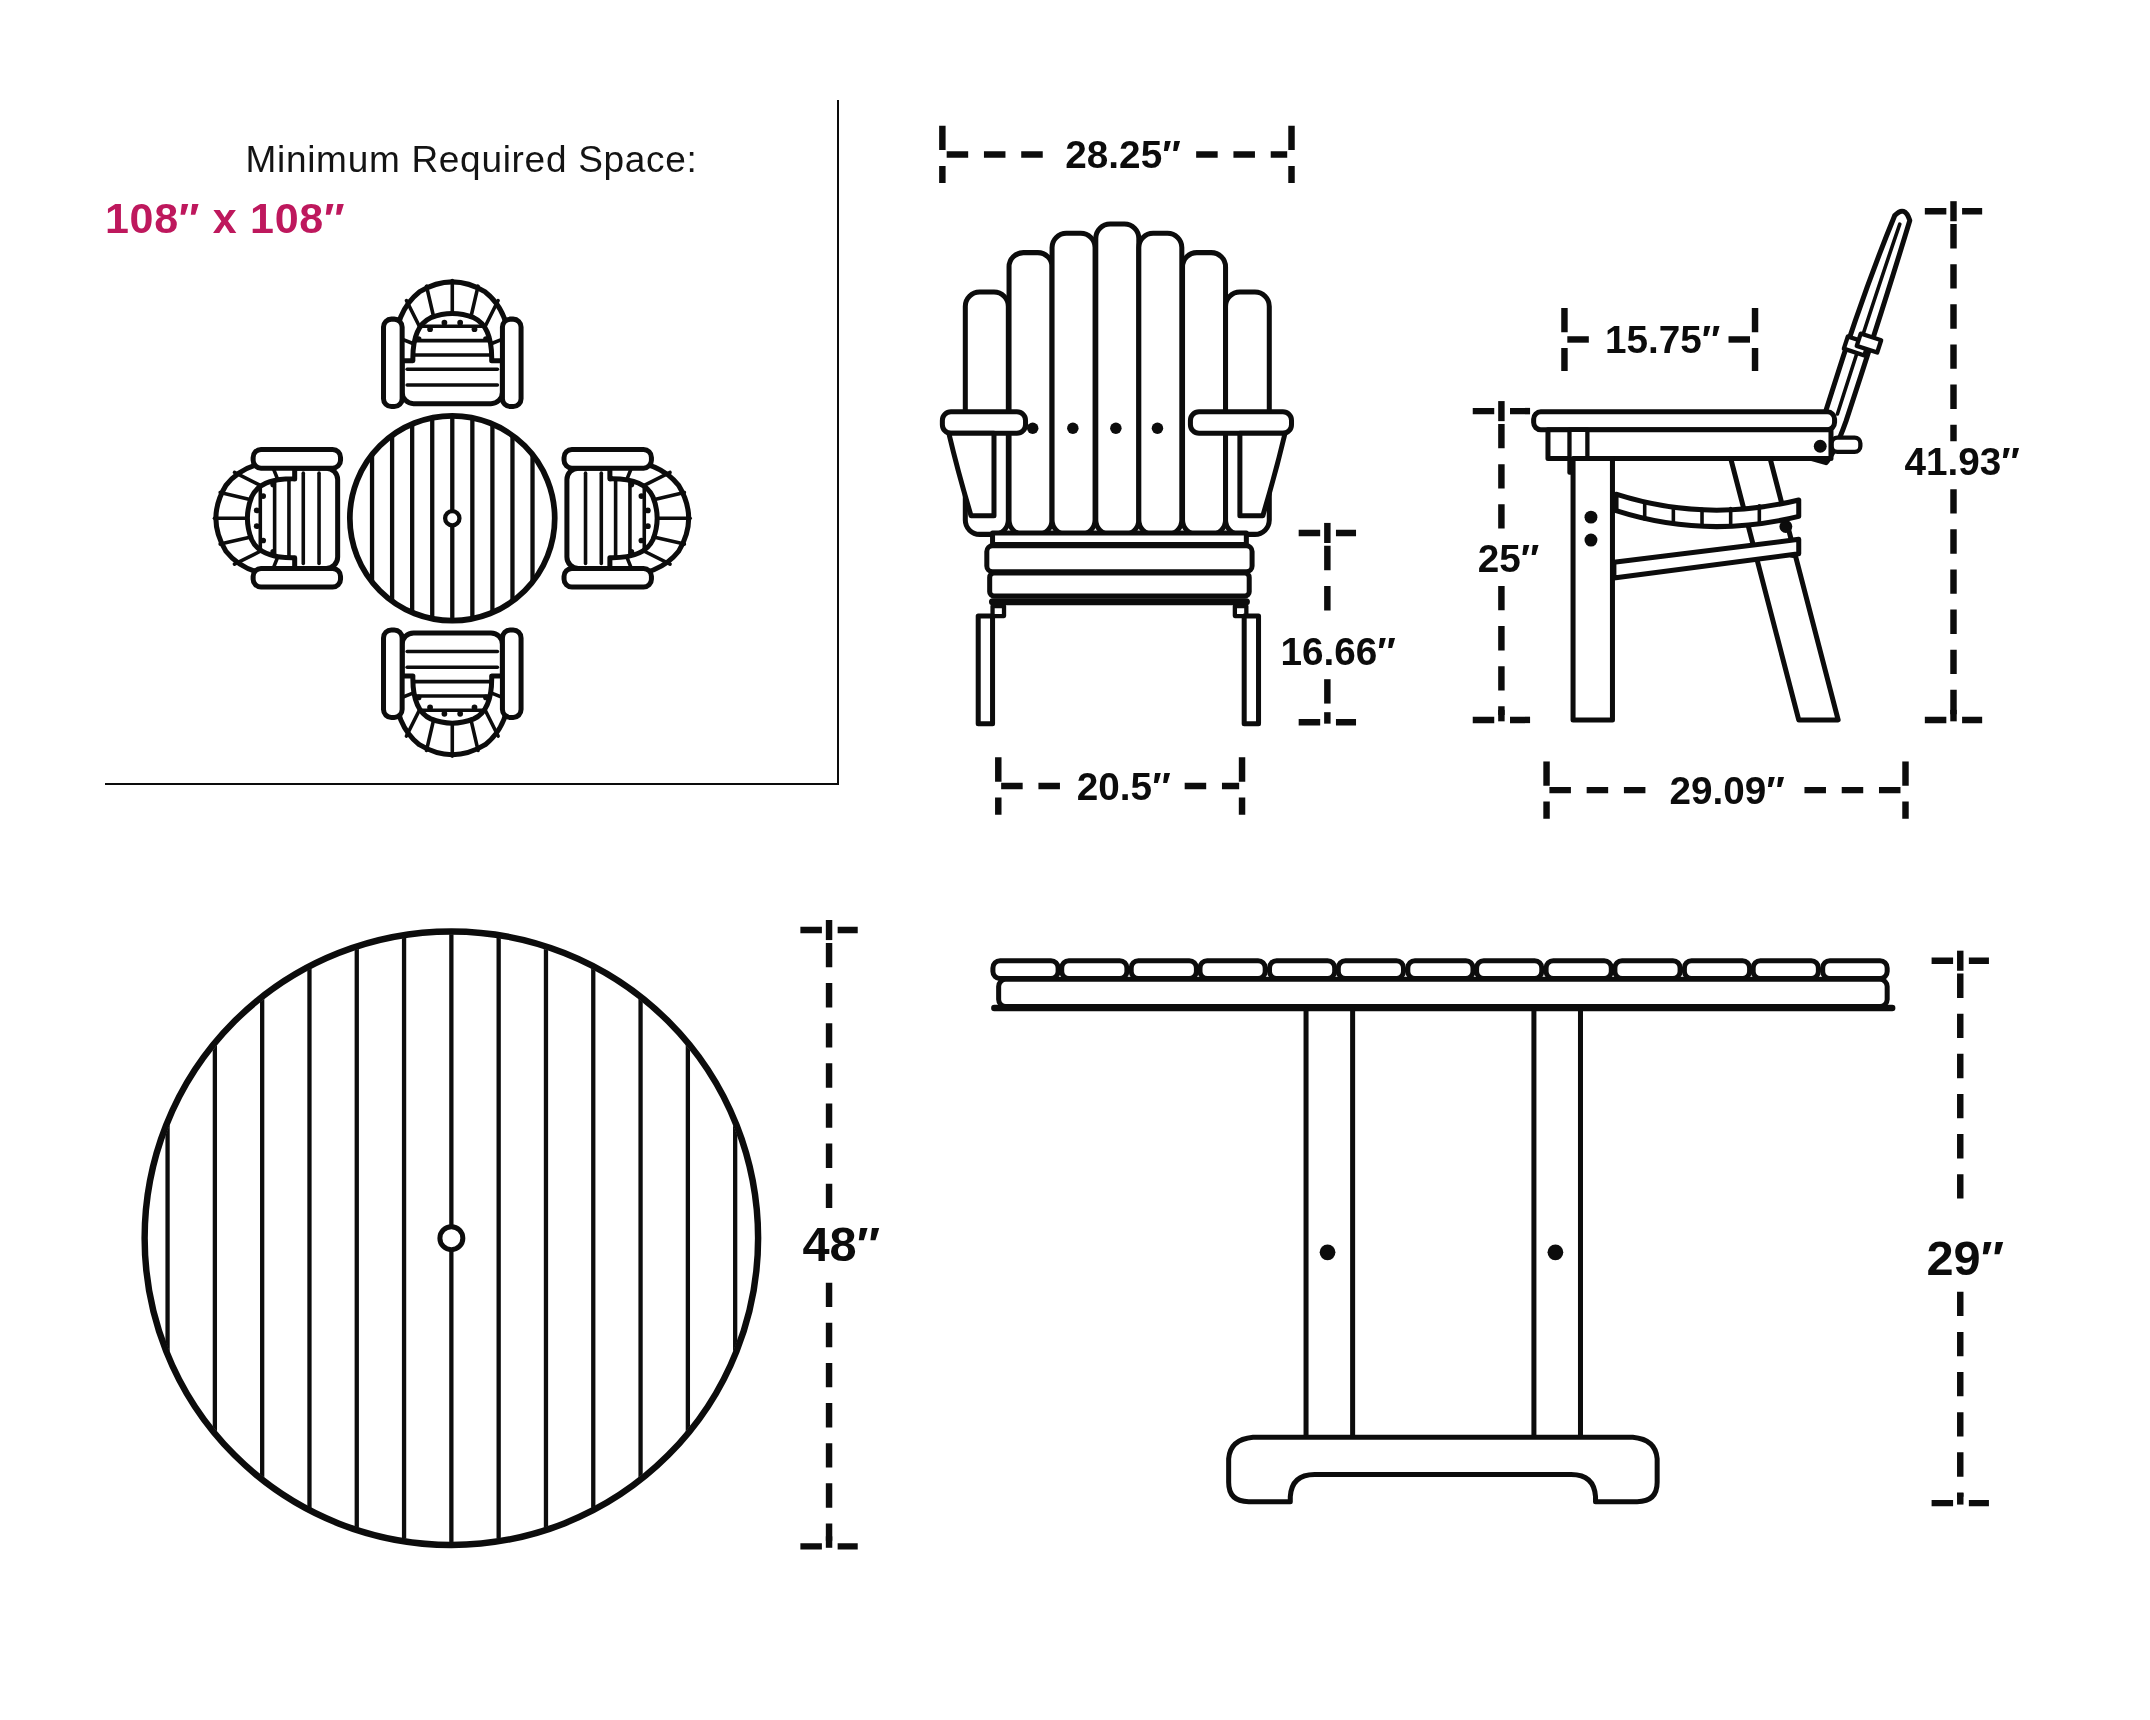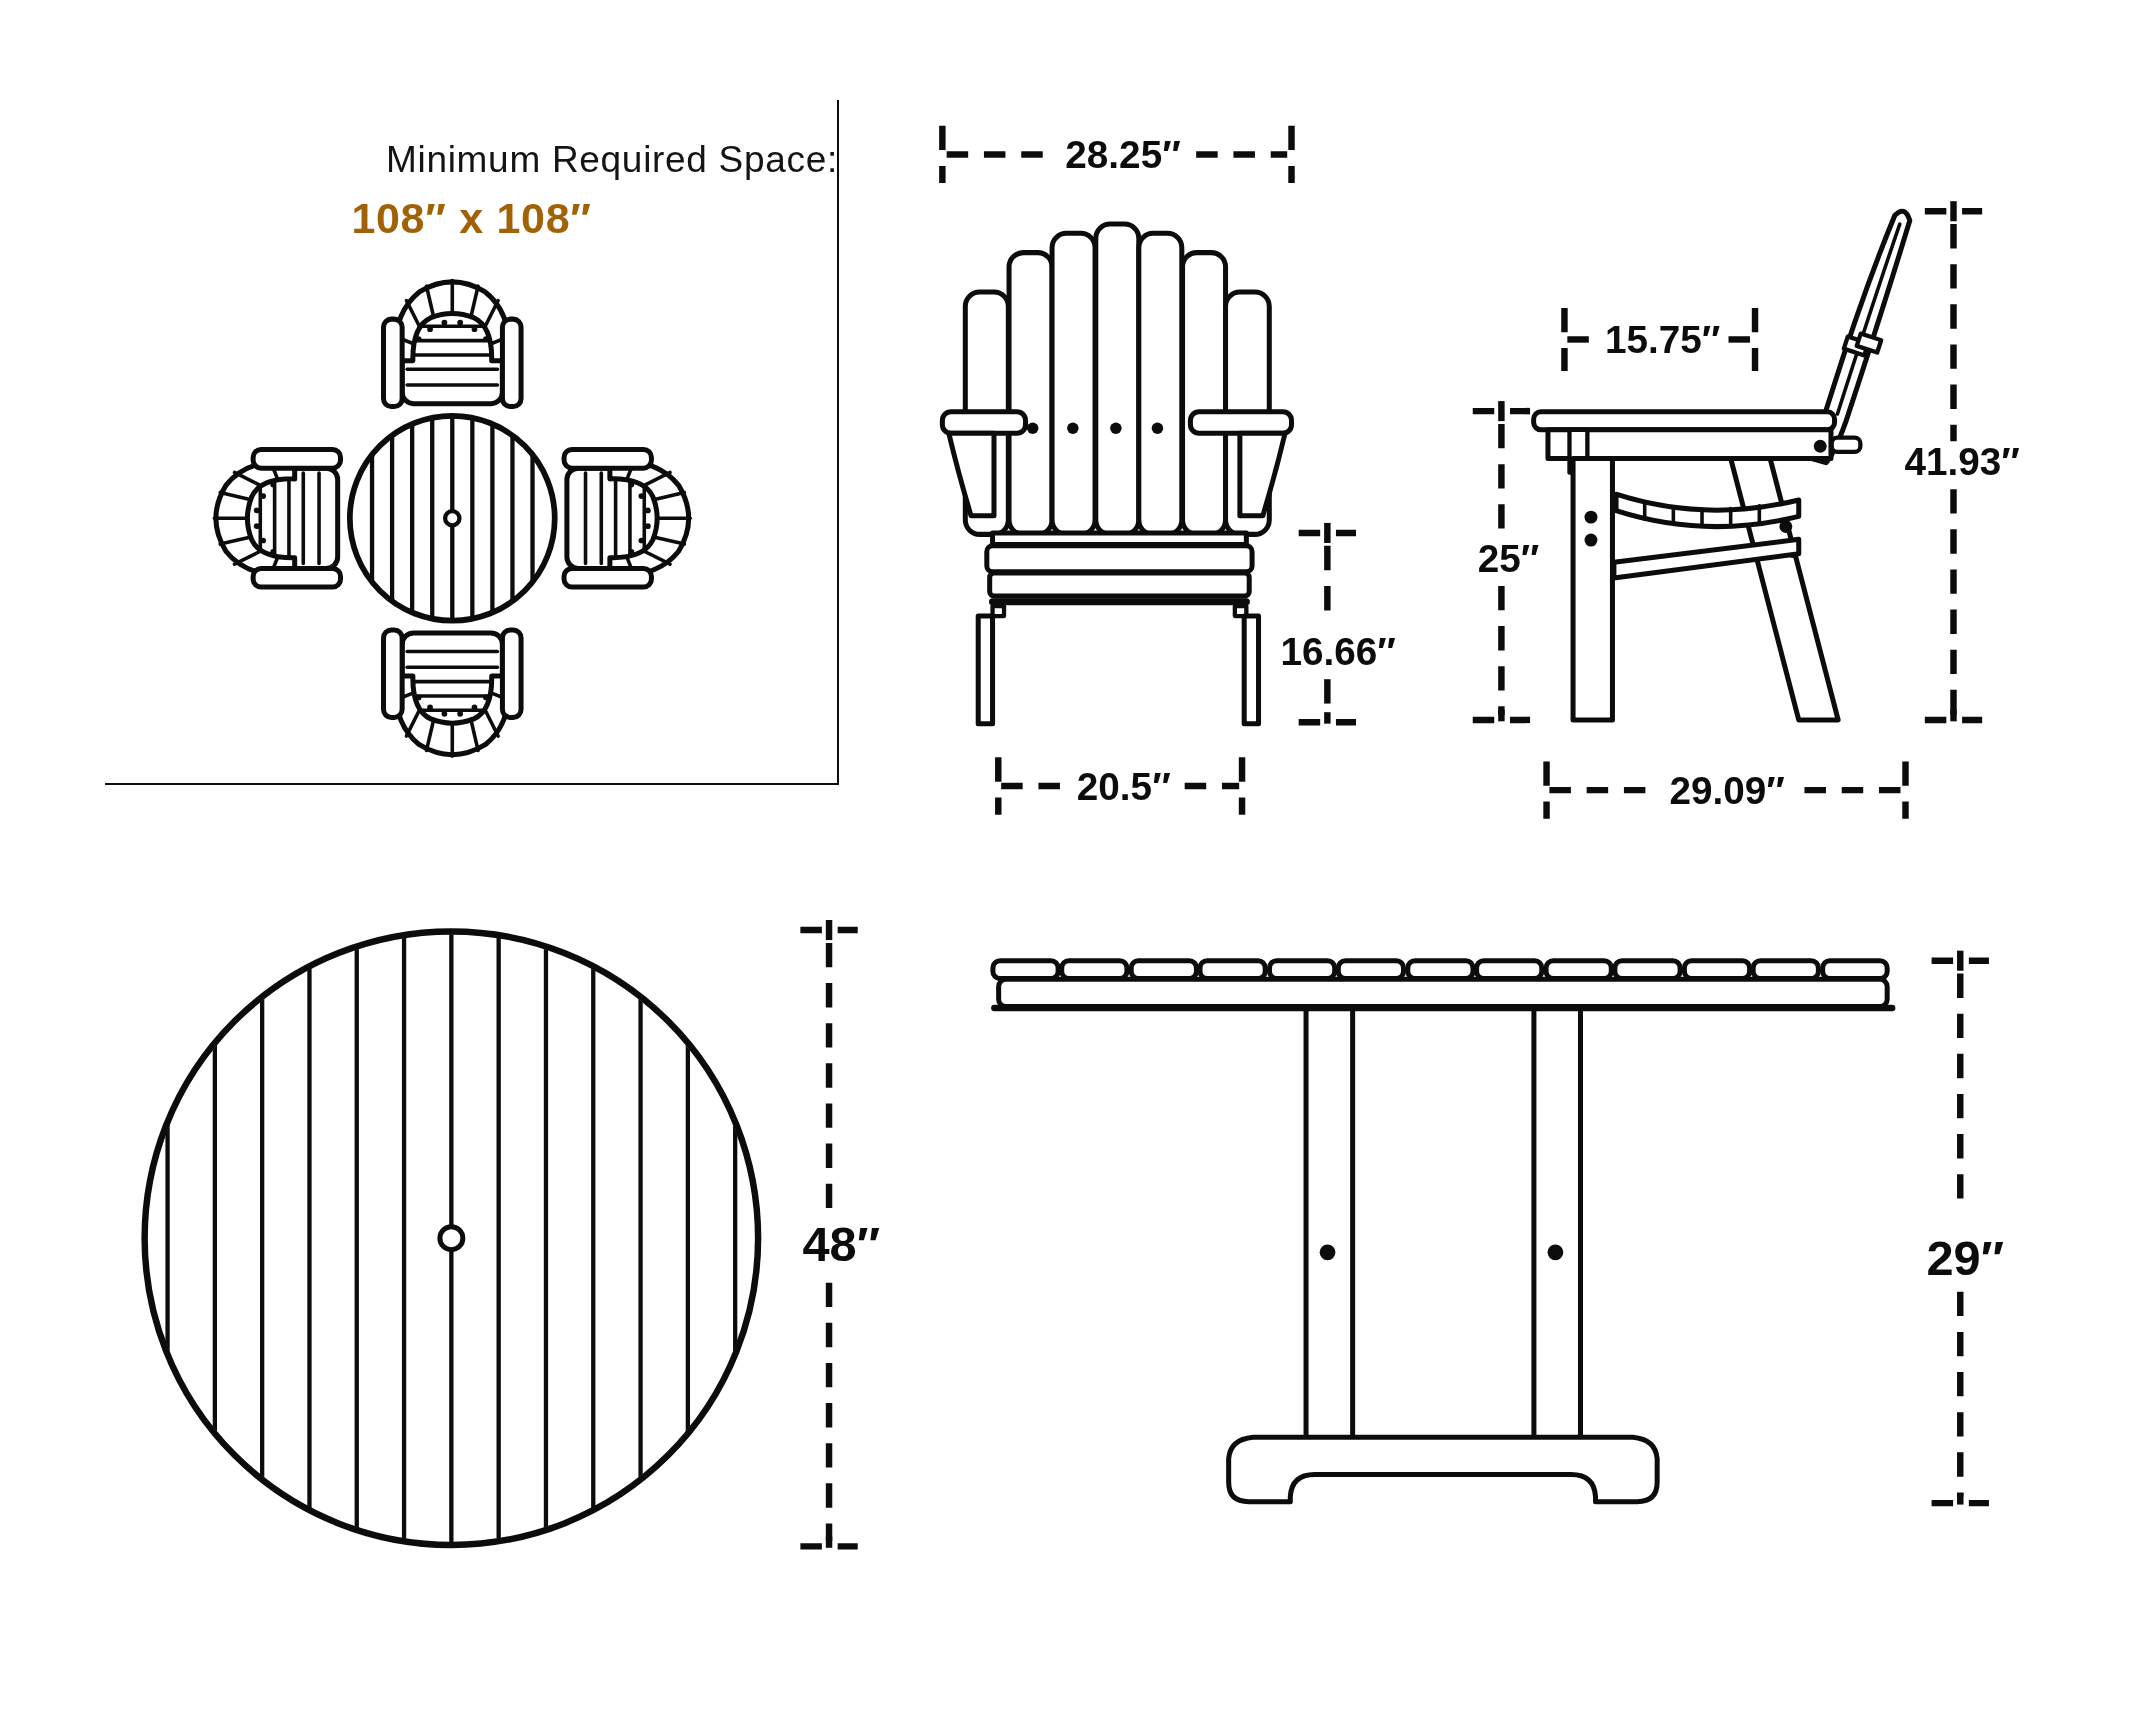--- a/index.html
+++ b/index.html
@@ -6,26 +6,26 @@
   body{
     width:2151px;height:1721px;position:relative;background:#ffffff;
     font-family:"Liberation Sans", sans-serif;color:#0c0c0c;overflow:hidden;
   }
   .abs{position:absolute;}
   .panel-border{
     left:105px;top:100px;width:732px;height:683px;
     border-right:2.2px solid #0c0c0c;border-bottom:2.2px solid #0c0c0c;
   }
   .ms-title{
-    left:105px;top:139px;width:733px;text-align:right;
+    left:105px;top:139px;width:733px;text-align:center;
     font-size:37px;font-weight:400;letter-spacing:0.7px;color:#141414;
   }
   .ms-value{
-    left:105px;top:194px;width:733px;text-align:center;
-    font-size:43px;font-weight:700;letter-spacing:0.7px;color:#a16207;
+    left:105px;top:194px;width:733px;
+    font-size:43px;font-weight:700;letter-spacing:0.7px;color:#be185d;
   }
   svg{position:absolute;overflow:visible;}
   svg *{vector-effect:none;}
   .ln{stroke:#0c0c0c;fill:none;stroke-linecap:round;stroke-linejoin:round;}
   .w5{stroke-width:5px;} .w6{stroke-width:6px;} .w7{stroke-width:7px;}
   .w8{stroke-width:8px;} .w9{stroke-width:9px;} .w10{stroke-width:10px;}
   .fillw{fill:#ffffff;}
   .dot{fill:#0c0c0c;stroke:none;}
   .dim{stroke:#0c0c0c;fill:none;stroke-width:9px;stroke-linecap:butt;}
   .dash-run{stroke-dasharray:30 22;}

